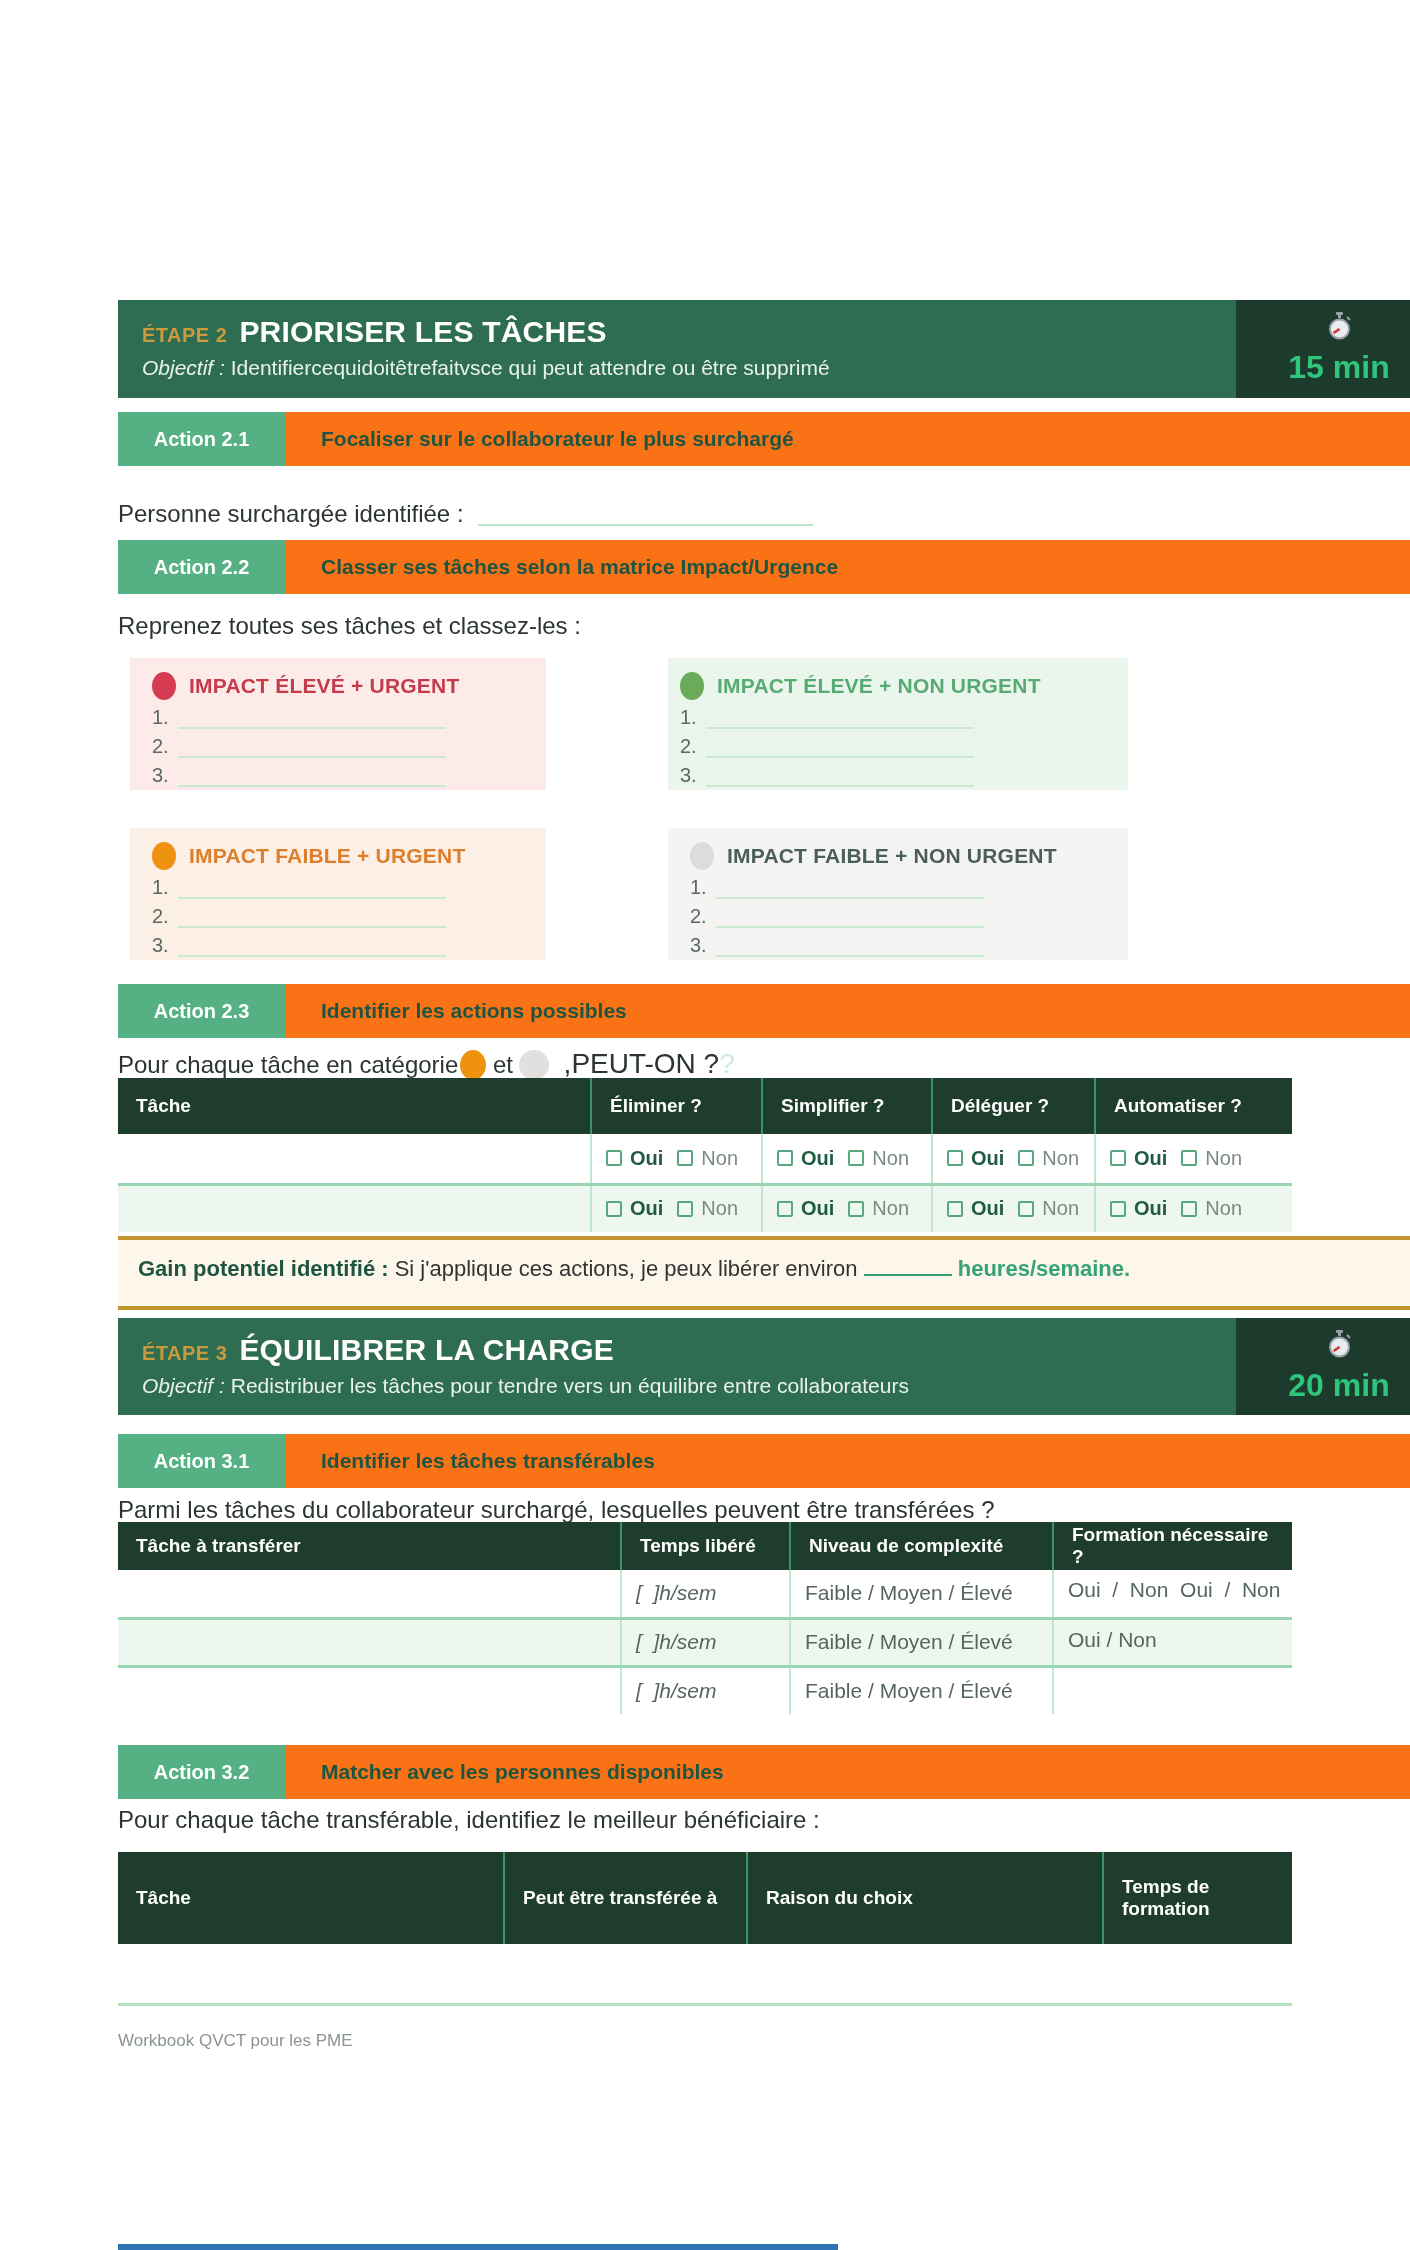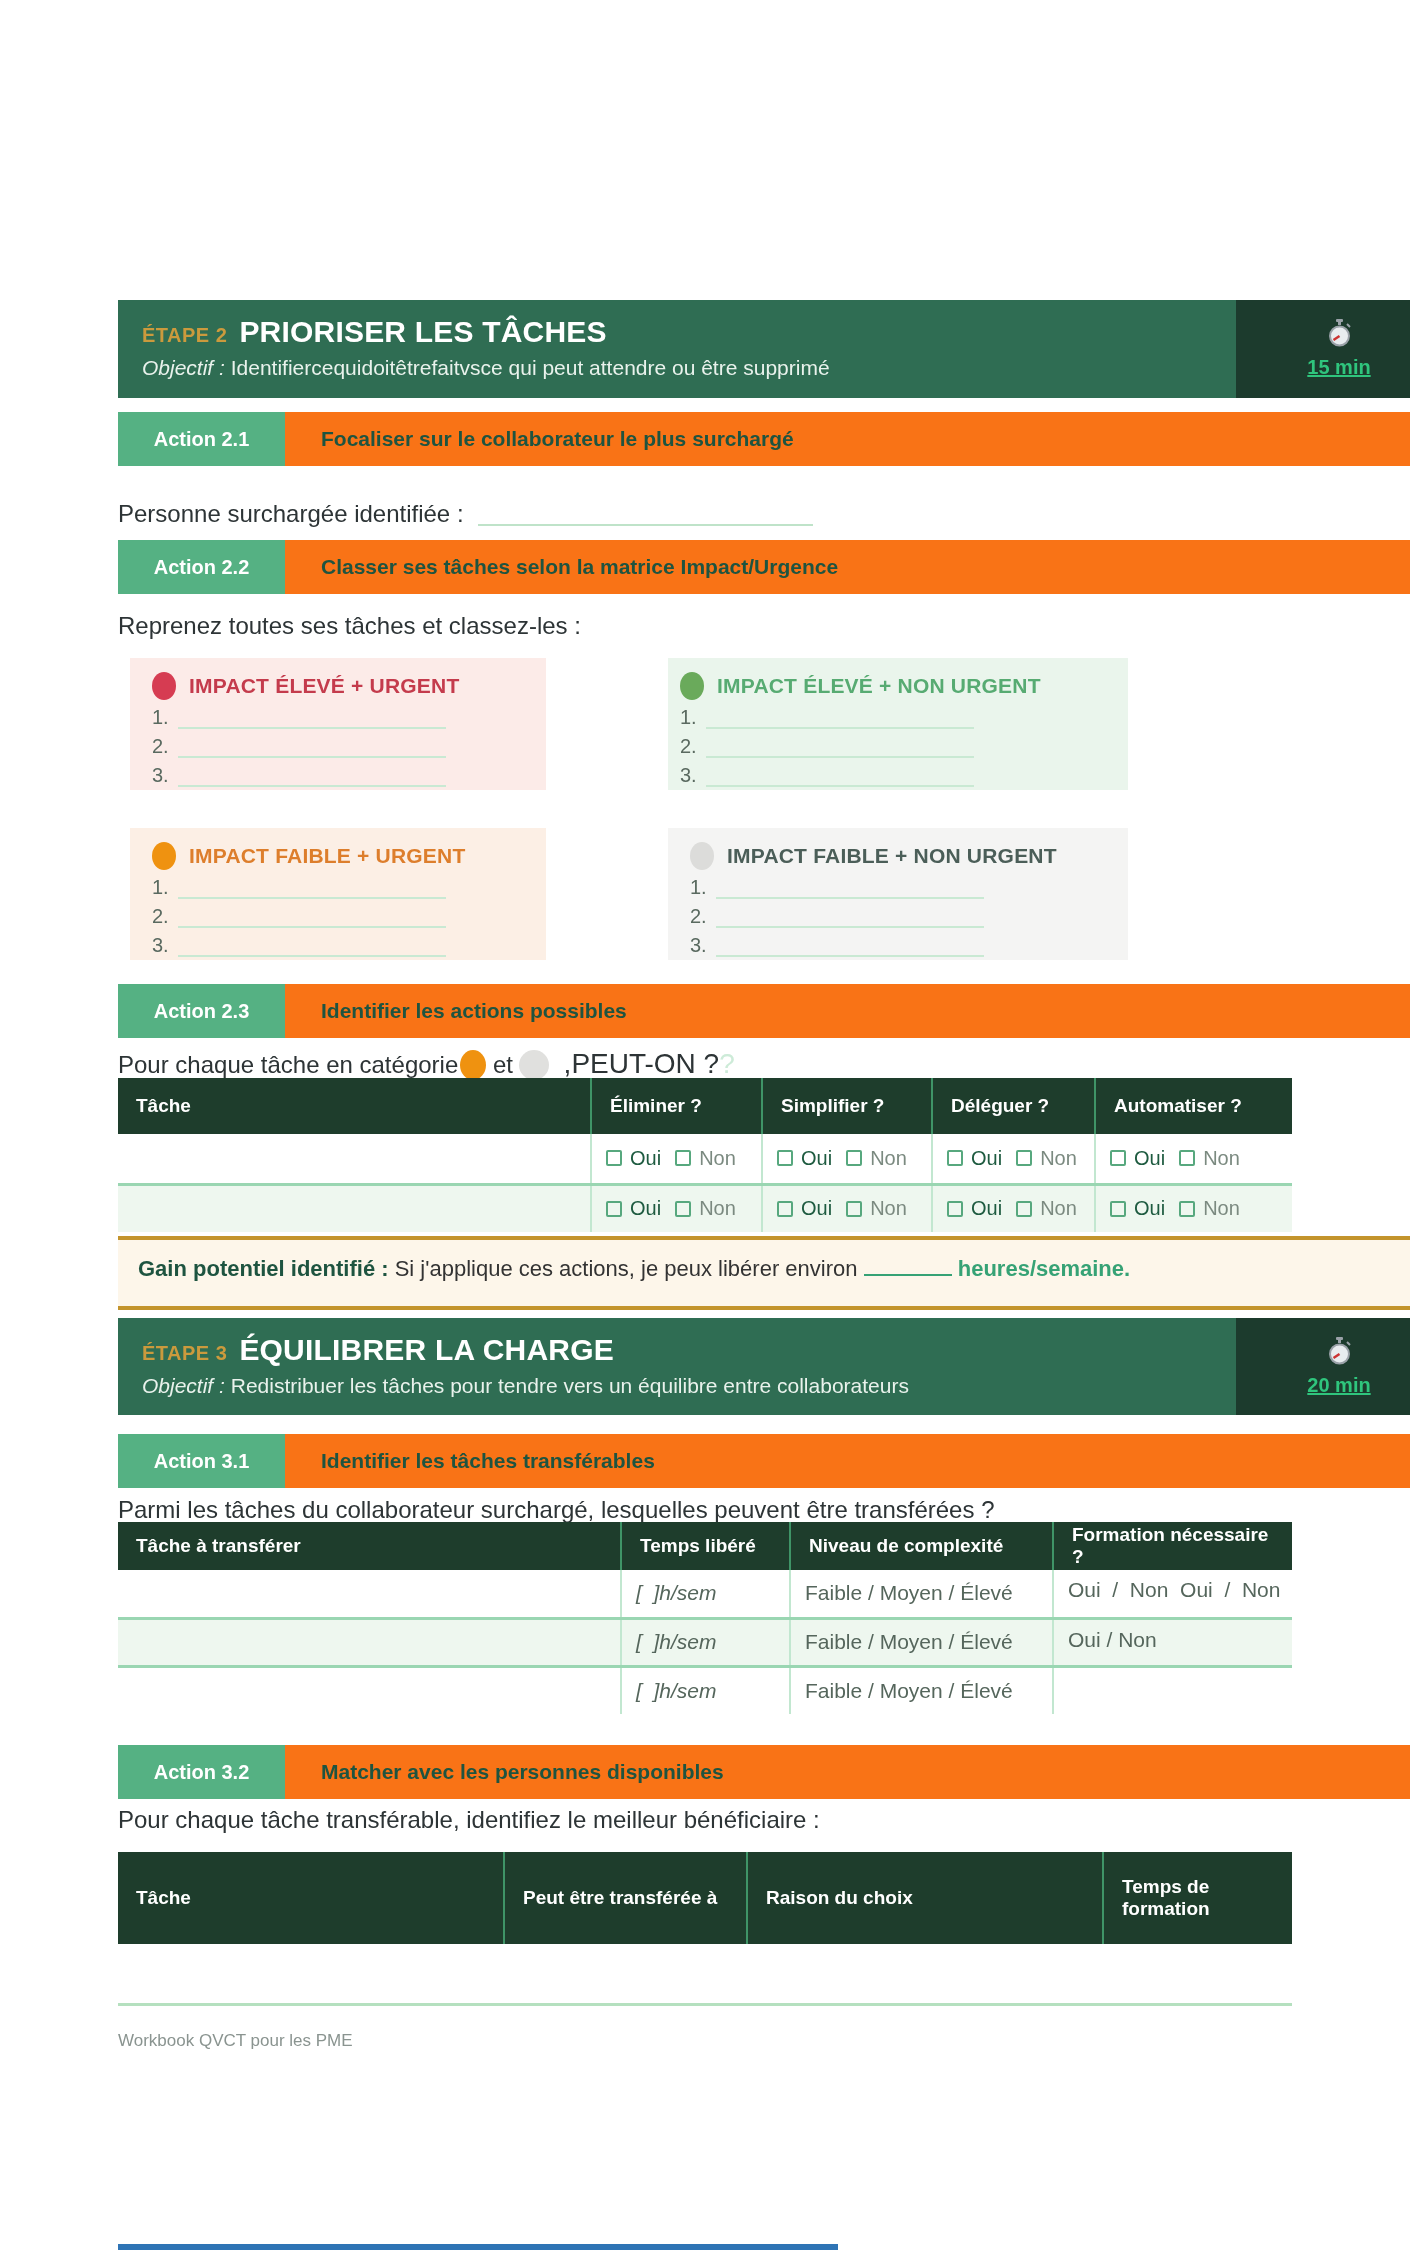--- a/index.html
+++ b/index.html
@@ -13,21 +13,21 @@
   
   .etape{display:flex;background:#2f6d53;}
   .etape-main{flex:1;padding:15px 0 0 24px;}
   .etape-line1{display:flex;align-items:baseline;gap:12px;}
   .etape-badge{color:#cb9a3d;font-weight:bold;font-size:20px;letter-spacing:.5px;}
   .etape-title{color:#ffffff;font-weight:bold;font-size:30px;letter-spacing:.2px;}
   .etape-obj{margin-top:7px;color:#e9f2ec;font-size:21px;}
   .etape-obj .obj-label{font-style:italic;}
   .etape-timer{width:206px;background:#1c3b2d;display:flex;flex-direction:column;
     align-items:center;justify-content:center;gap:5px;}
-  .timer-duration{color:#2fc57d;font-weight:bold;font-size:20px;text-decoration:underline;}
+  .timer-duration{color:#2fc57d;font-weight:bold;font-size:32px;}
 
   
   .action{display:flex;height:54px;}
   .action-badge{width:167px;background:#55b183;color:#fff;font-weight:bold;font-size:20px;
     display:flex;align-items:center;justify-content:center;flex:none;}
   .action-title{flex:1;background:#f97316;display:flex;align-items:center;
     padding-left:36px;color:#1e5440;font-weight:bold;font-size:21px;}
 
   .bodytext{font-size:24px;color:#2d3436;}
   .fill-line{display:inline-block;border-bottom:2px solid #bfe3c9;height:20px;vertical-align:-4px;}
@@ -55,21 +55,21 @@
   th{background:#1e3d2c;color:#fff;font-size:19px;font-weight:bold;text-align:left;
      padding:0 10px 0 18px;}
   th + th{border-left:2px solid #3f9467;}
   td{font-size:20px;padding:0 8px 0 14px;}
   td + td{border-left:2px solid #c2e7d0;}
   tr.stripe td{background:#eef7ef;}
   tr.sep td{border-top:3px solid #9ad6b2;}
   .cellflex{display:flex;align-items:center;}
   .chk{display:inline-block;width:12px;height:12px;border:2px solid #57a87e;border-radius:2px;
     margin-right:8px;flex:none;}
-  .oui{color:#1e5b40;font-weight:normal;margin-right:14px;}
+  .oui{color:#1e5b40;font-weight:bold;margin-right:14px;}
   .non{color:#7b8a80;}
   .cell-muted{color:#55665c;font-size:21px;white-space:pre;}
   .cell-italic{font-style:italic;}
 
   
   .gain{border-top:4px solid #c3942c;border-bottom:4px solid #c3942c;background:#fdf6ea;
     padding:16px 0 24px 20px;font-size:22px;color:#333;}
   .gain-label{color:#1e5440;font-weight:bold;}
   .gain-blank{display:inline-block;width:88px;border-bottom:2px solid #36a275;height:16px;}
   .gain-highlight{color:#36a275;font-weight:bold;}

